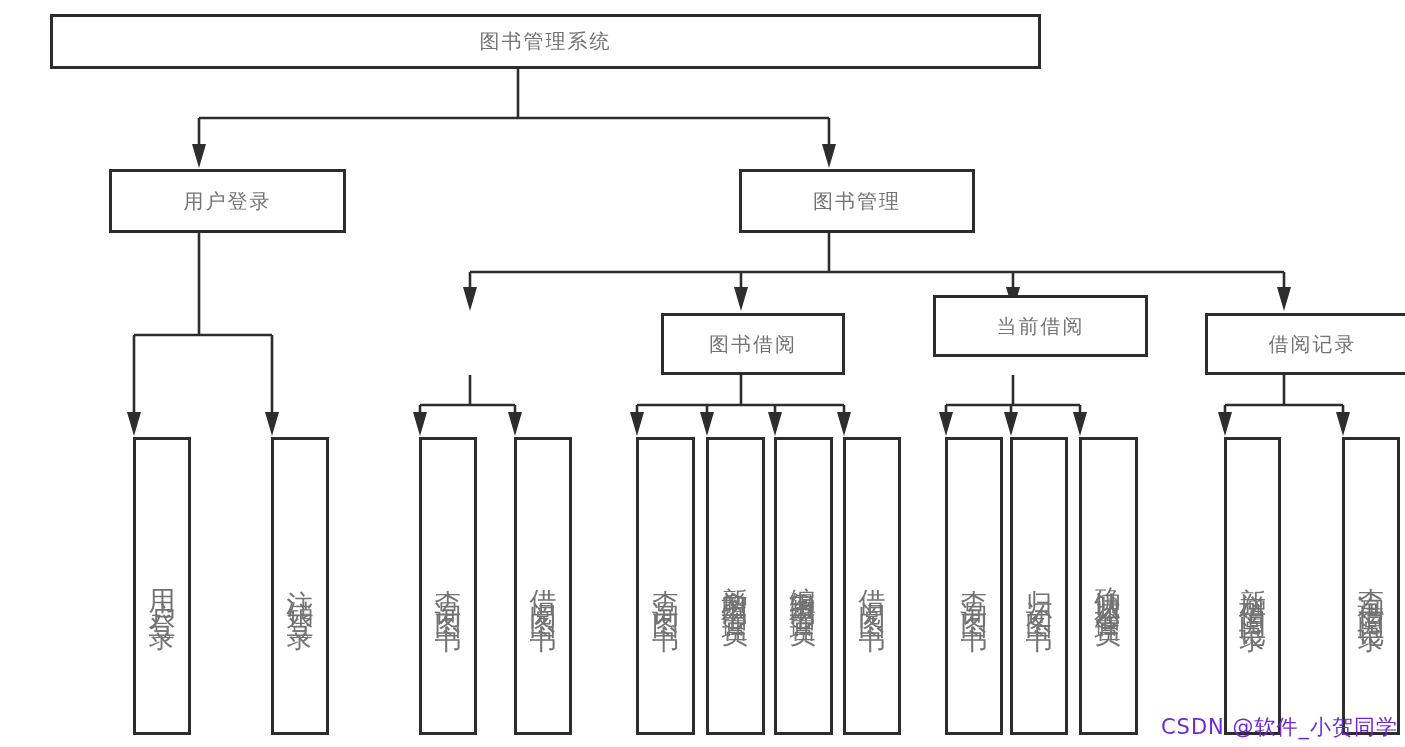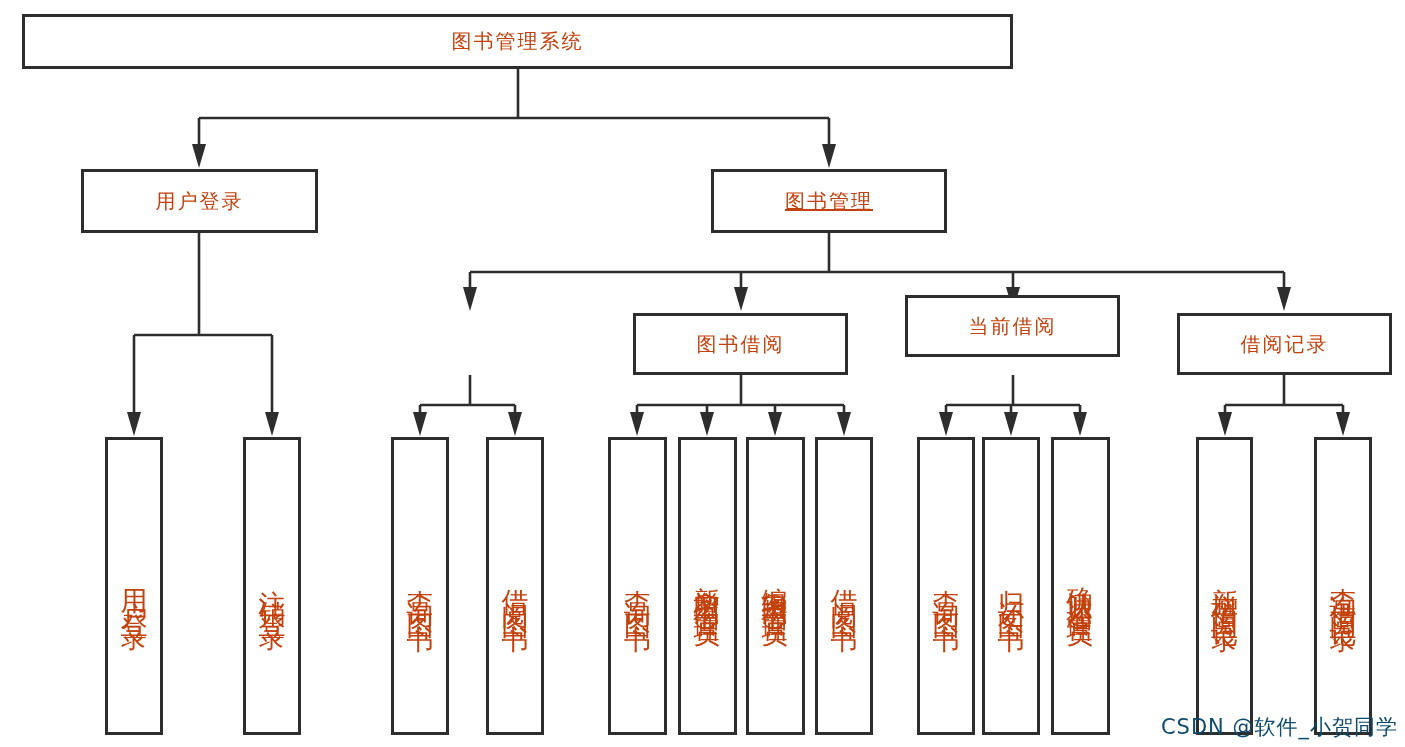--- a/index.html
+++ b/index.html
@@ -10,38 +10,39 @@
     overflow:hidden;
     font-family:"DejaVu Sans","Liberation Sans",sans-serif;
   }
   .lines{position:absolute;left:0;top:0;width:1405px;height:747px;}
   .box{
     position:absolute;
     box-sizing:border-box;
     border:3px solid #2d2d2d;
     background:#ffffff;
     display:flex;align-items:center;justify-content:center;
-    color:#c2410c;
+    color:#737373;
+    margin-left:28px;
   }
   .hbox{font-size:20px;letter-spacing:2px;white-space:nowrap;}
   .vt{
     writing-mode:vertical-rl;
     text-orientation:mixed;
     font-size:27px;
     letter-spacing:12px;
     margin-bottom:-12px;
     white-space:nowrap;
   }
   .vt.m{letter-spacing:8px;margin-bottom:-8px;}
   .vt.l{font-size:26px;letter-spacing:5px;margin-bottom:-5px;}
   .watermark{
     position:absolute;
     right:7px;bottom:6px;
     font-size:21px;
-    color:#0c4a6e;
+    color:#6d28d9;
     letter-spacing:1px;
     white-space:nowrap;
     pointer-events:none;
   }
 </style>
 </head>
 <body>
 
 <div class="stage">
 
@@ -78,25 +79,25 @@
     </g>
   </svg>
 
   <div class="box hbox" style="left:22px;top:14px;width:991px;height:55px;">
     <span>图书管理系统</span>
   </div>
 
   <div class="box hbox" style="left:81px;top:169px;width:237px;height:64px;">
     <span>用户登录</span>
   </div>
-  <div class="box hbox" style="left:711px;top:169px;width:236px;height:64px;text-decoration:underline;">
+  <div class="box hbox" style="left:711px;top:169px;width:236px;height:64px;">
     <span>图书管理</span>
   </div>
 
-  <div class="box hbox" style="left:633px;top:313px;width:215px;height:62px;">
+  <div class="box hbox" style="left:633px;top:313px;width:184px;height:62px;">
     <span>图书借阅</span>
   </div>
   <div class="box hbox" style="left:905px;top:295px;width:215px;height:62px;">
     <span>当前借阅</span>
   </div>
   <div class="box hbox" style="left:1177px;top:313px;width:215px;height:62px;">
     <span>借阅记录</span>
   </div>
 
   <div class="box" style="left:105px;top:437px;width:58px;height:298px;">

